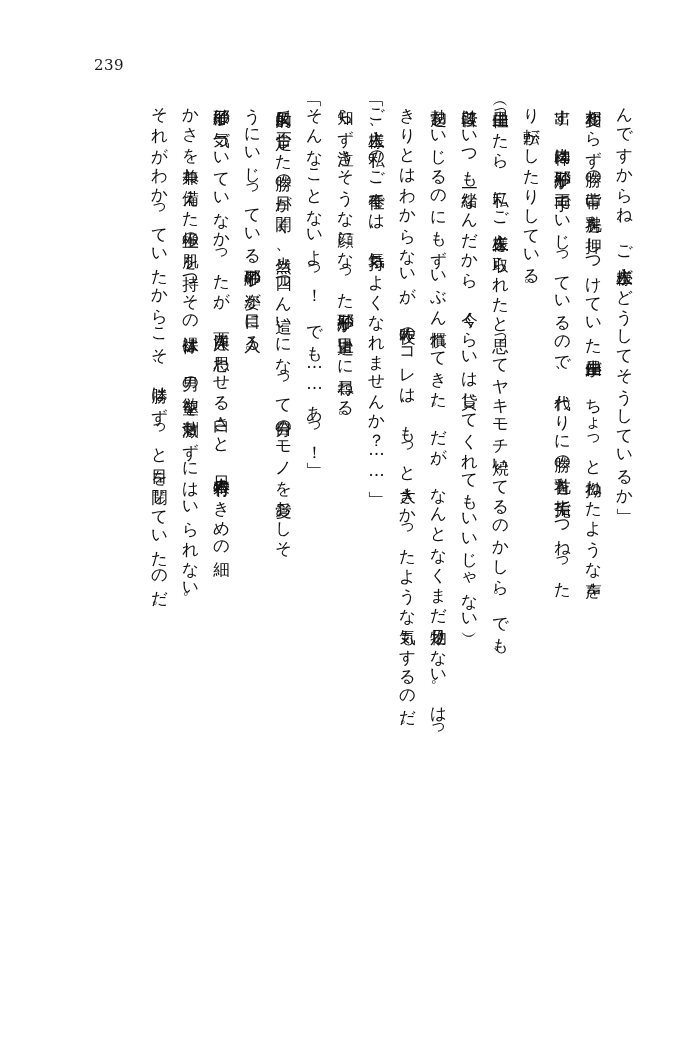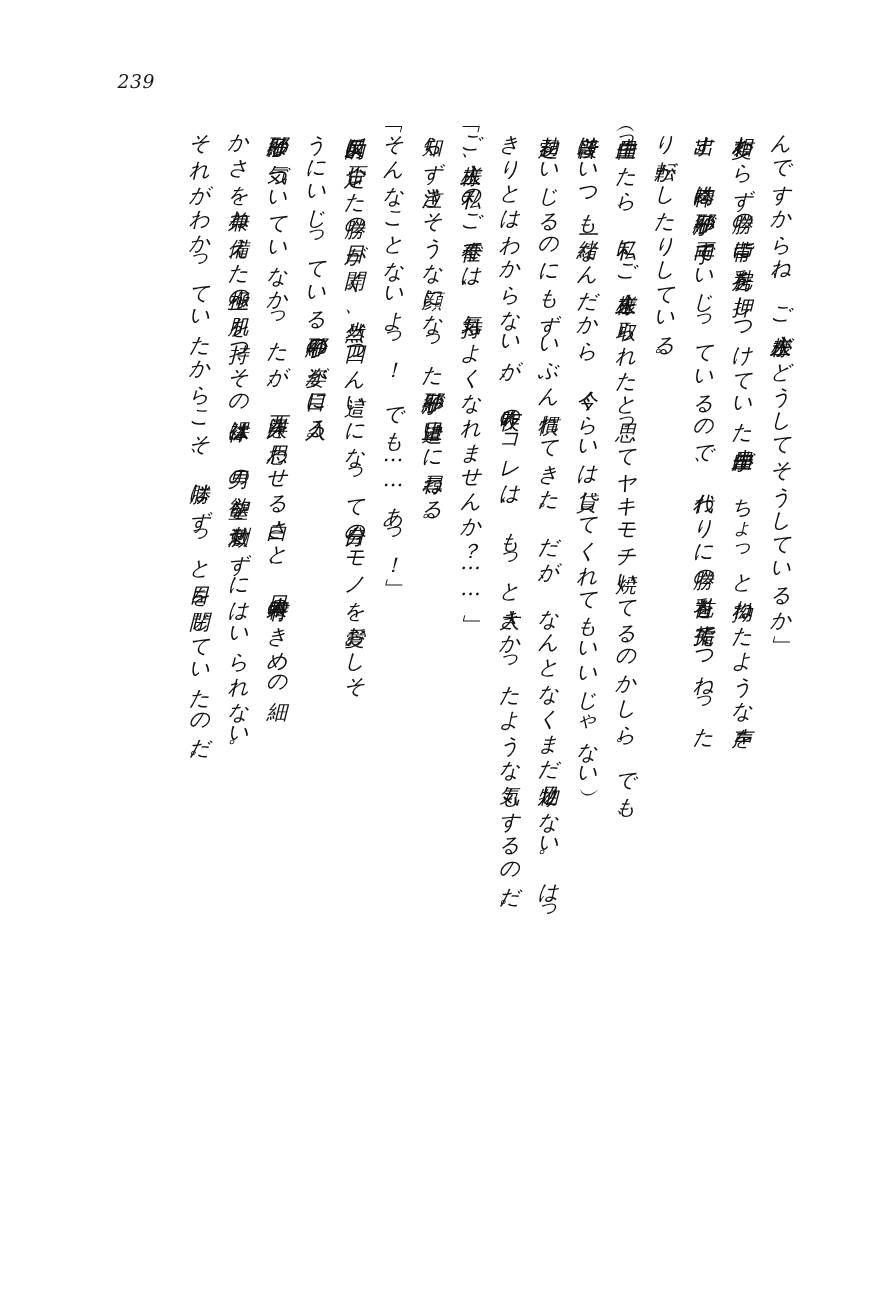--- a/index.html
+++ b/index.html
@@ -12,21 +12,20 @@
     height: 1050px;
     overflow: hidden;
     font-family: "DejaVu Serif", "Liberation Serif", serif;
     color: #111111;
   }
   .page {
     position: relative;
     width: 700px;
     height: 1050px;
     background: #ffffff;
-    font-style: italic;
   }
   .page-number {
     position: absolute;
     top: 56px;
     left: 94px;
     font-size: 15px;
     letter-spacing: 0.5px;
     color: #1a1a1a;
     font-family: "DejaVu Serif", "Liberation Serif", serif;
   }

